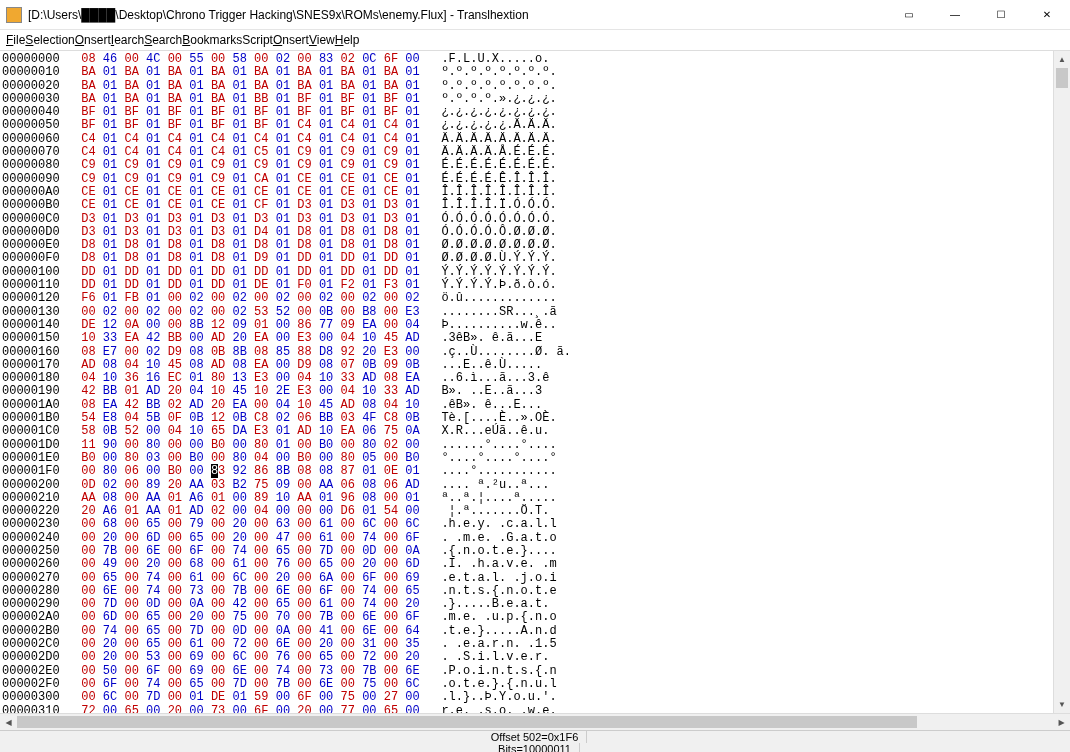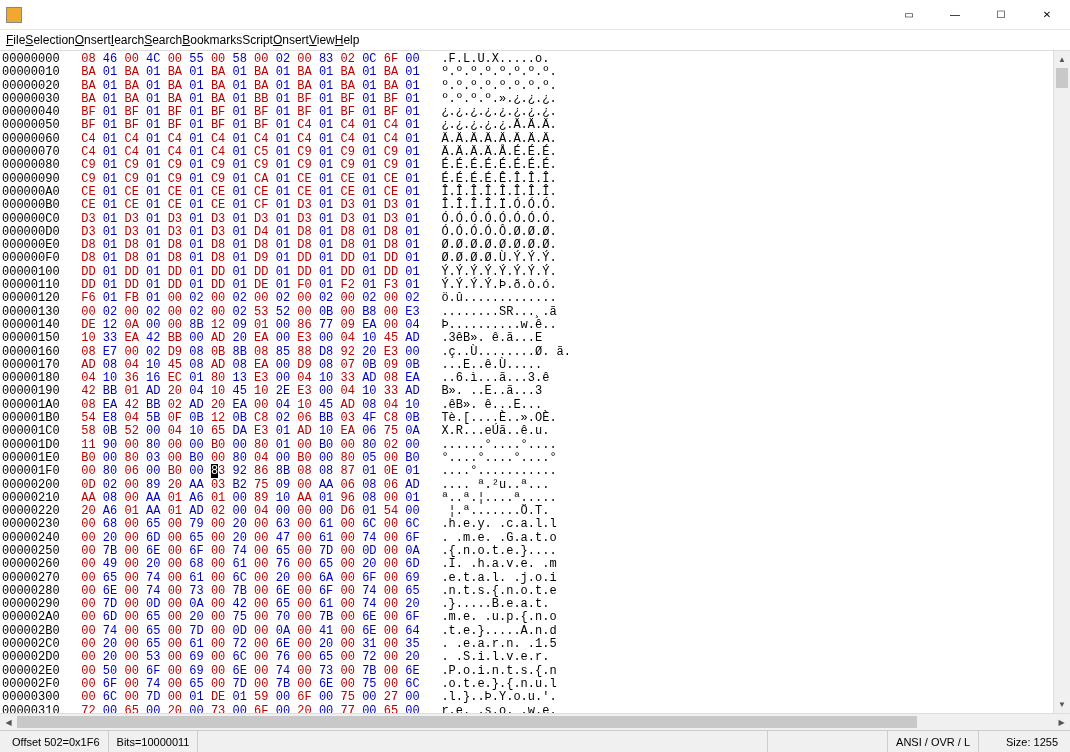--- a/index.html
+++ b/index.html
@@ -96,30 +96,32 @@
 .hscroll .track { flex: 1; position: relative; }
 .hscroll .thumb { position: absolute; left: 0; top: 2px; bottom: 2px; width: 900px; background: #c8c8c8; }
 .statusbar {
   height: 22px;
   background: #f0f0f0;
   border-top: 1px solid #ccc;
   display: flex;
   align-items: center;
   font-size: 11px;
   padding: 0 4px;
+  flex-direction: column;
 }
 .status-cell { padding: 0 8px; border-right: 1px solid #ccc; height: 100%; display: flex; align-items: center; }
 .status-cell:last-child { border-right: none; margin-left: 19px; }
 .status-fill { flex: 1; }
 </style>
 </head>
 <body>
 
 <div class="titlebar">
   <div class="app-icon"></div>
+  <div class="title-text">[D:\Users\████\Desktop\Chrono Trigger Hacking\SNES9x\ROMs\enemy.Flux] - Translhextion</div>
   <div class="spacer"></div>
   <div class="win-btn">▭</div>
   <div class="win-btn">—</div>
   <div class="win-btn">☐</div>
   <div class="win-btn">✕</div>
 </div>
 
 <div class="menubar">
   <span class="menu-item"><span class="ul">F</span><span>ile</span></span>
   <span class="menu-item"><span class="ul">S</span><span>election</span></span>

